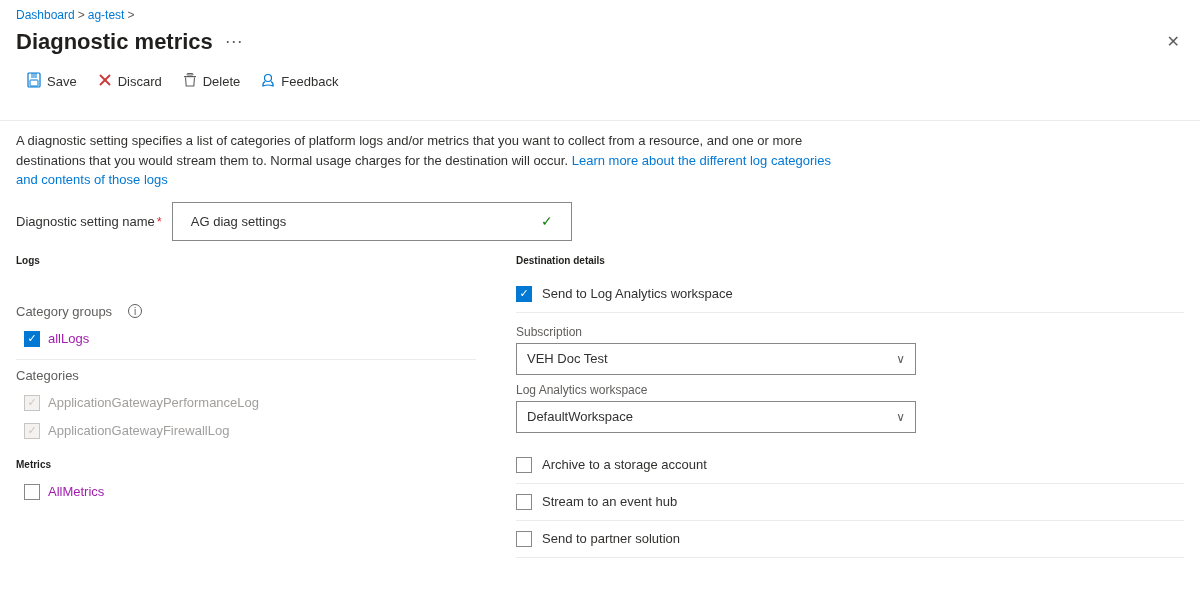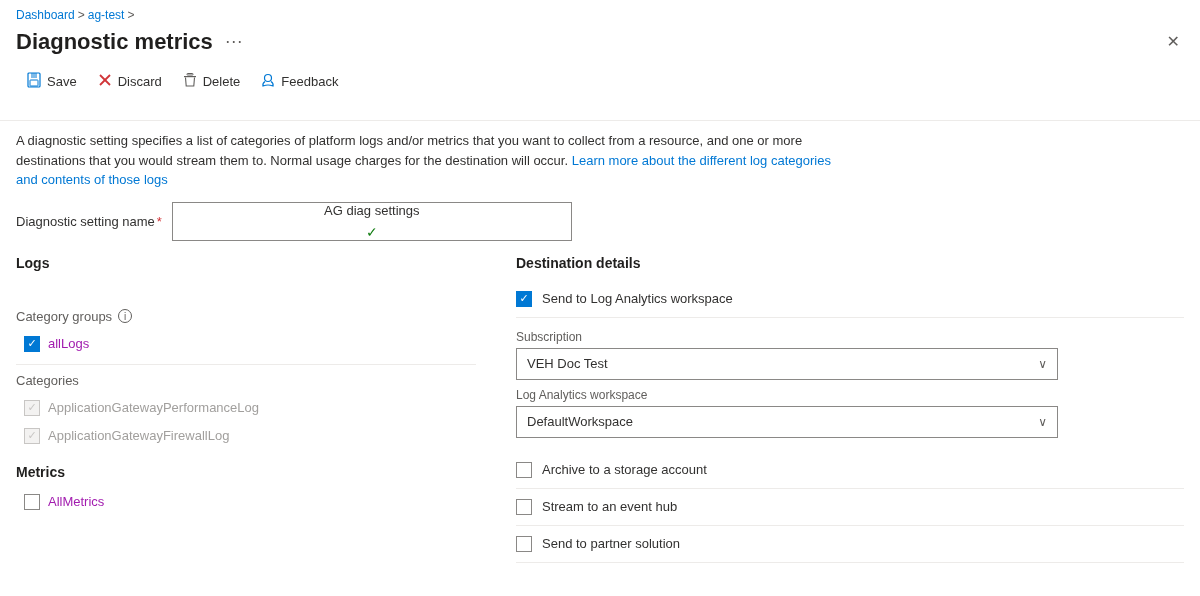--- a/index.html
+++ b/index.html
@@ -125,51 +125,50 @@
       width: 400px;
       height: 39px;
       padding: 0 18px;
       border: 1px solid #8a8886;
       font-size: 13px;
       color: #323130;
       display: flex;
       align-items: center;
       justify-content: space-between;
       background: #fff;
-      flex-direction: column;
     }
     .input-check {
       color: #107c10;
       font-size: 14px;
     }
     
     .two-col {
       display: flex;
       padding: 0 16px;
       gap: 40px;
     }
     .left-col {
       width: 460px;
       flex-shrink: 0;
     }
     .right-col {
       flex: 1;
     }
     
     .section-header {
-      font-size: 14px;
+      font-size: 10px;
       font-weight: 600;
       color: #201f1e;
       margin-bottom: 10px;
     }
     
     .subsection-header {
       display: flex;
       align-items: center;
-      gap: 6px;
+      gap: 16px;
       font-size: 13px;
       color: #605e5c;
       margin-bottom: 8px;
       margin-top: 38px;
     }
     .info-icon {
       width: 14px;
       height: 14px;
       border-radius: 50%;
       border: 1px solid #605e5c;
@@ -254,21 +253,21 @@
     
     .dropdown-container {
       margin: 8px 0 6px 0;
     }
     .dropdown-label {
       font-size: 12px;
       color: #605e5c;
       margin-bottom: 4px;
     }
     .dropdown {
-      width: 542px;
+      width: 400px;
       height: 32px;
       padding: 0 10px;
       border: 1px solid #8a8886;
       font-size: 13px;
       color: #323130;
       background: #fff;
       display: flex;
       align-items: center;
       justify-content: space-between;
       cursor: pointer;

